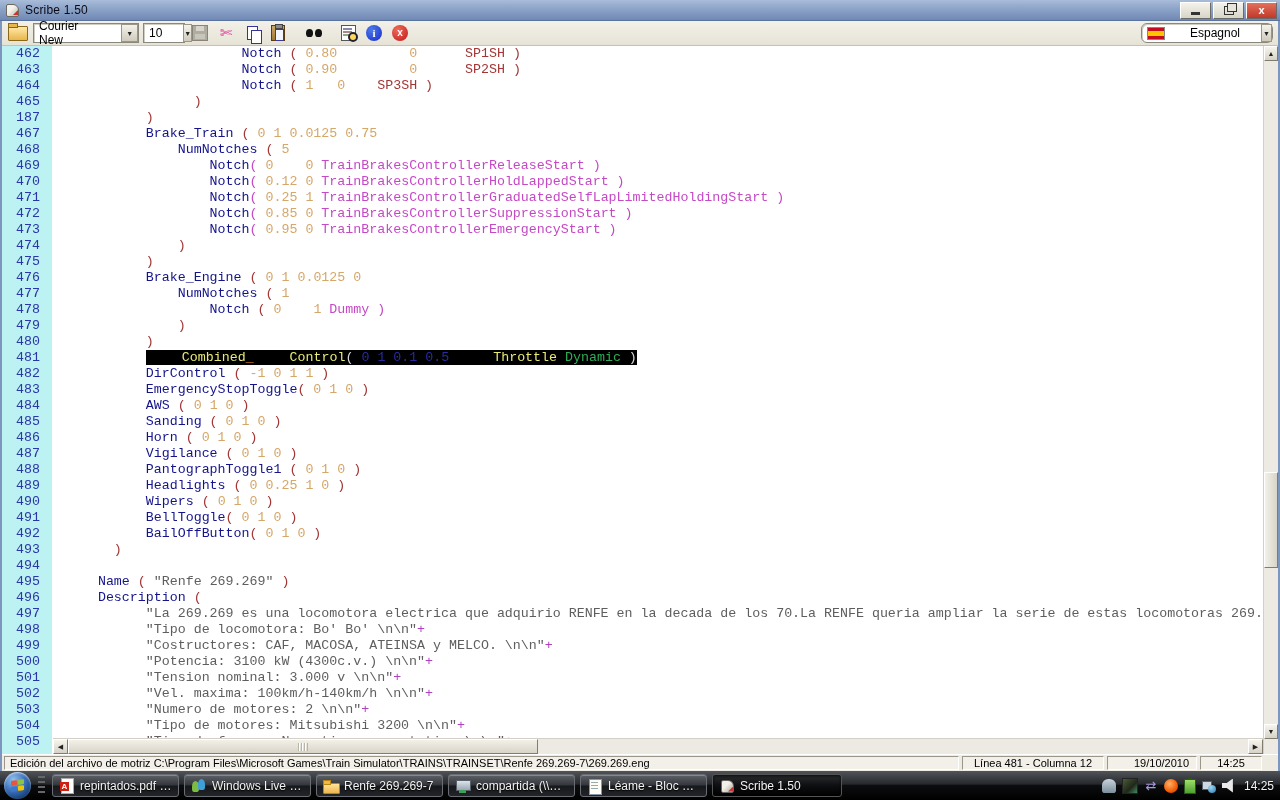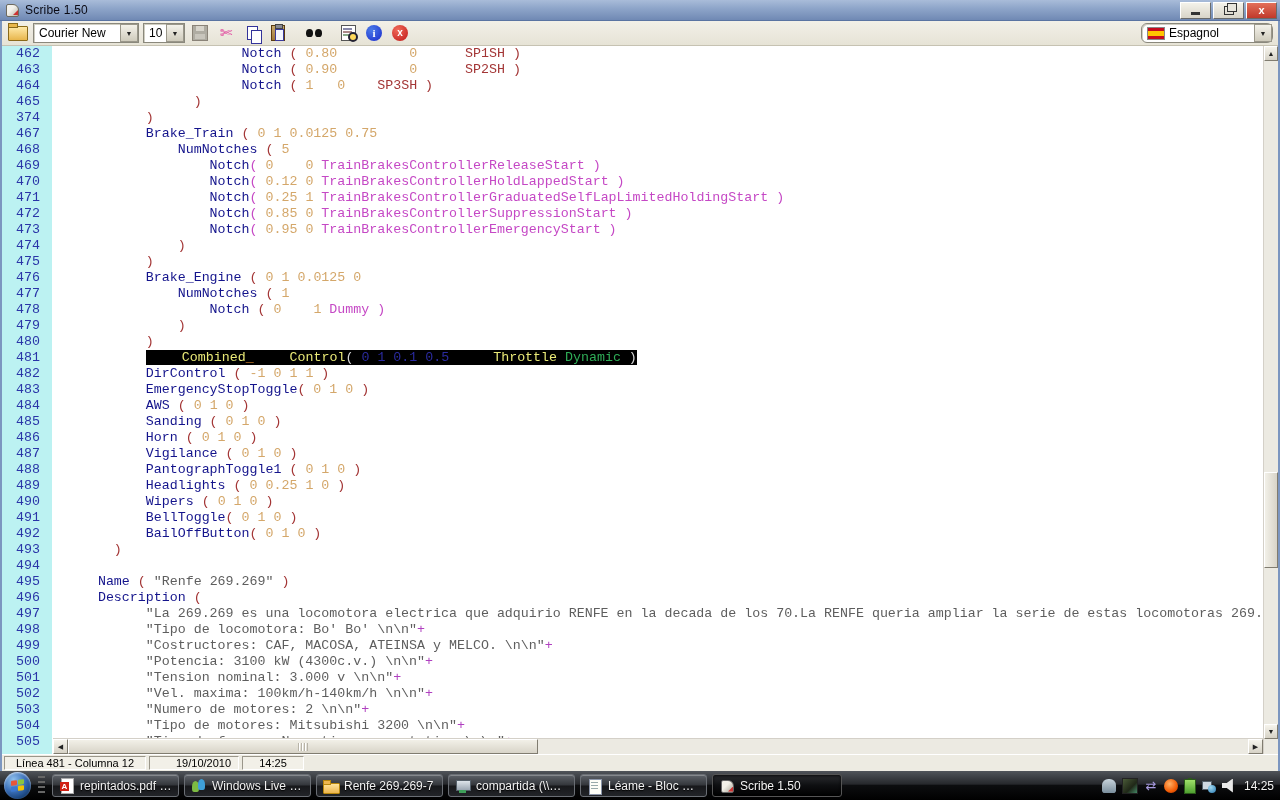--- a/index.html
+++ b/index.html
@@ -25,21 +25,21 @@
   .g-min{width:9px;height:3px;background:#333;margin-top:6px;}
   .g-restore{width:8px;height:7px;border:1px solid #333;position:relative;background:transparent;}
   .g-restore::before{content:"";position:absolute;left:2px;top:-4px;width:8px;height:7px;border:1px solid #333;background:#E8E5DC;}
   .g-close{color:#FFF;font-size:11px;font-weight:bold;line-height:13px;}
 
   
   .toolbar{height:24px;flex:0 0 24px;display:flex;align-items:center;gap:4px;padding:0 5px;
     background:linear-gradient(180deg,#F2F0E8,#E6E3D6);border-bottom:1px solid #C6C2B2;}
   .tbtn{width:22px;height:20px;display:flex;align-items:center;justify-content:center;flex:0 0 22px;}
   .combo{height:20px;background:#FFF;border:1px solid #8A887C;box-shadow:inset 1px 1px 0 #D0CEC2;
-    display:flex;align-items:center;font-size:12px;color:#000;position:relative;padding-left:5px;box-sizing:border-box;}
+    display:flex;align-items:center;font-size:12px;color:#000;position:relative;padding-left:5px;box-sizing:border-box;gap:21px;}
   .combo .arrowbox{margin-left:auto;width:16px;height:16px;background:linear-gradient(180deg,#F4F2EA,#CFCBBC);
     border:1px solid #9A978A;display:flex;align-items:center;justify-content:center;font-size:7px;color:#222;}
   .combo-font{width:106px;}
   .combo-size{width:42px;}
   .combo-lang{width:132px;margin-left:auto;border-radius:6px;}
   .flag-es{width:16px;height:11px;margin-right:4px;flex:0 0 16px;border:1px solid #888;
     background:linear-gradient(180deg,#C60B1E 0 28%,#FFC400 28% 72%,#C60B1E 72% 100%);}
   
   .ic{position:relative;display:block;}
   .ic-open{width:18px;height:13px;background:linear-gradient(180deg,#FFE9A8,#E8B64C);border:1px solid #8A6A1A;border-radius:1px;}
@@ -233,21 +233,21 @@
         <span class="arrowbox">▼</span>
       </div>
     </div>
 
     <div class="main">
       <div class="gutter">
           <div class="ln">462</div>
           <div class="ln">463</div>
           <div class="ln">464</div>
           <div class="ln">465</div>
-          <div class="ln">374</div>
+          <div class="ln">187</div>
           <div class="ln">467</div>
           <div class="ln">468</div>
           <div class="ln">469</div>
           <div class="ln">470</div>
           <div class="ln">471</div>
           <div class="ln">472</div>
           <div class="ln">473</div>
           <div class="ln">474</div>
           <div class="ln">475</div>
           <div class="ln">476</div>
@@ -296,20 +296,21 @@
         <span class="sbtn" style="width:14px;height:15px;">▲</span>
         <span class="vtrack">
             <span class="vthumb"></span>
           </span>
         <span class="sbtn" style="width:14px;height:15px;">▼</span>
         <span class="corner"></span>
       </div>
     </div>
 
     <div class="statusbar">
+      <div class="spanel sp-msg">Edición del archivo de motriz C:\Program Files\Microsoft Games\Train Simulator\TRAINS\TRAINSET\Renfe 269.269-7\269.269.eng</div>
       <div class="spanel sp-pos">Línea 481 - Columna 12</div>
       <div class="spanel sp-date">19/10/2010</div>
       <div class="spanel sp-time">14:25</div>
     </div>
   </div>
 
   <div class="taskbar">
     <div class="startorb">
       <span class="orbflag">
         <span class="of1"></span>

